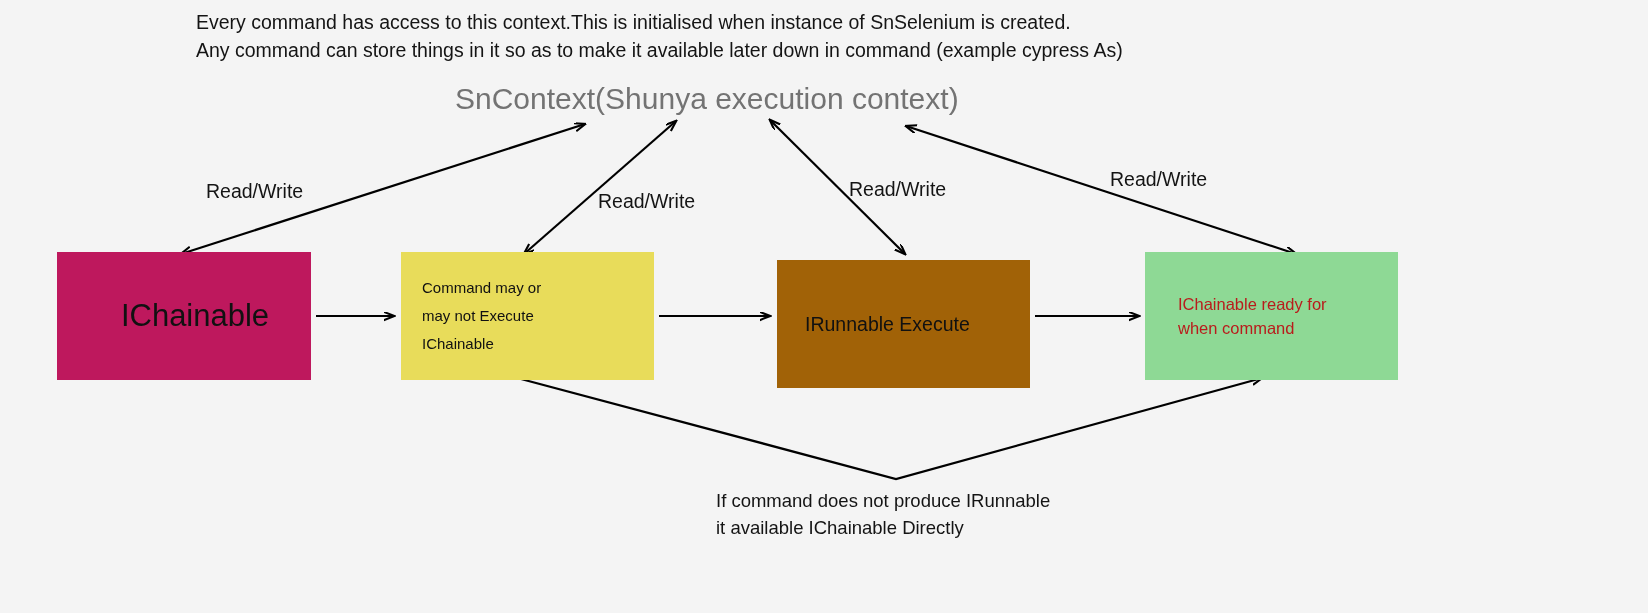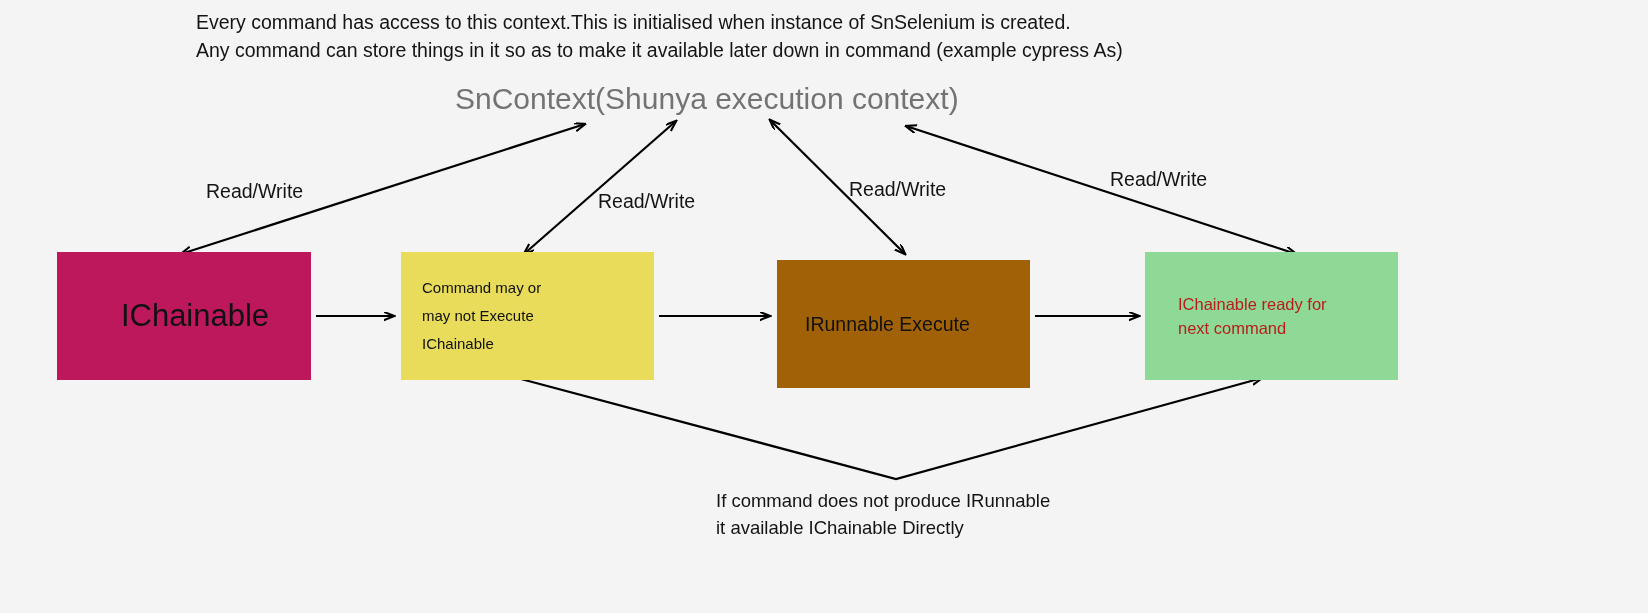--- a/index.html
+++ b/index.html
@@ -172,21 +172,21 @@
     </span>
   </div>
 
   <div class="box box-red">
     <span class="box-label">IRunnable Execute</span>
   </div>
 
   <div class="box box-green-2">
     <span class="box-label">
       <span>IChainable ready for</span><br>
-      <span>next command</span>
+      <span>when command</span>
     </span>
   </div>
 
   <div class="edge-label lbl-rw-1">Read/Write</div>
   <div class="edge-label lbl-rw-2">Read/Write</div>
   <div class="edge-label lbl-rw-3">Read/Write</div>
   <div class="edge-label lbl-rw-4">Read/Write</div>
 
   <div class="bottom-caption">
     <span class="cap-line">If command does not produce IRunnable</span>

